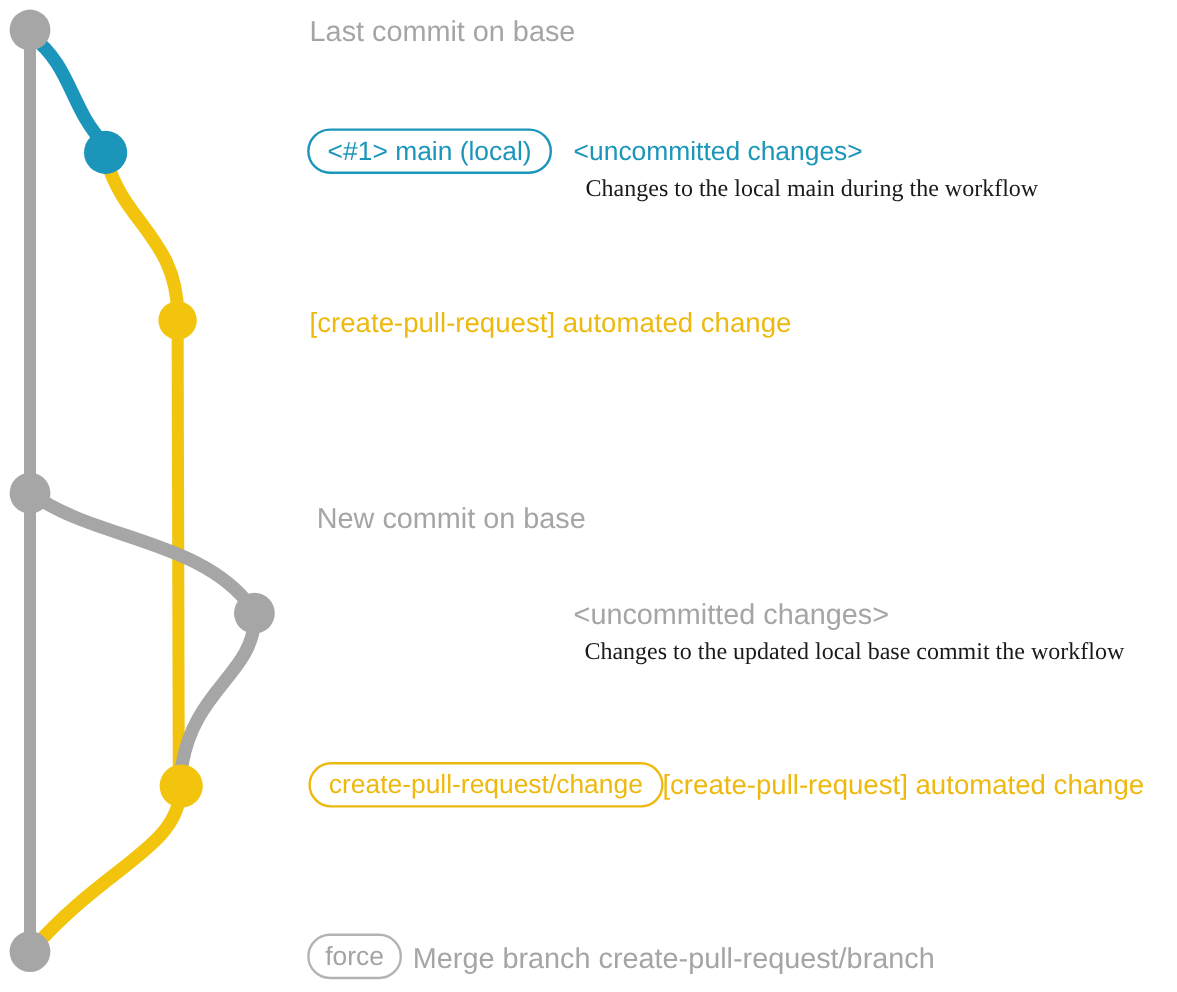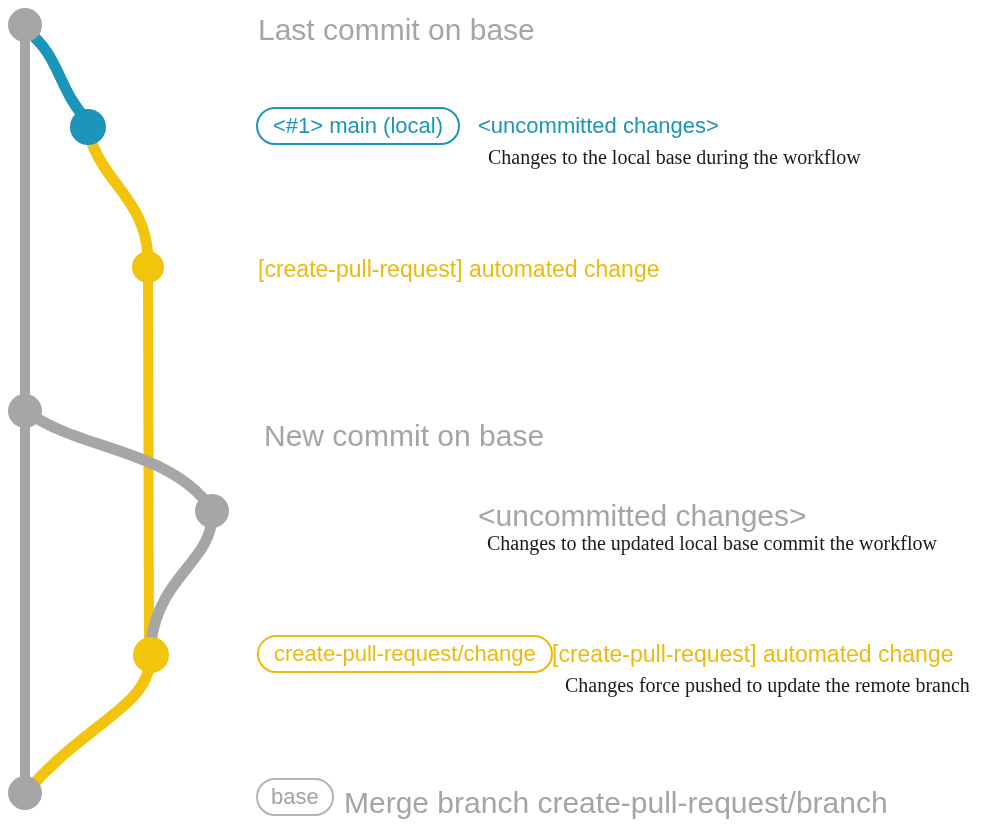--- a/index.html
+++ b/index.html
@@ -4,21 +4,21 @@
 <style>
   html,body { margin:0; padding:0; background:#ffffff; }
   .stage {
     position:relative; width:981px; height:827px; background:#ffffff;
     overflow:hidden;
     font-family:"Liberation Sans", sans-serif;
   }
   .graph-svg { position:absolute; left:0; top:0; }
   .txt { position:absolute; white-space:nowrap; }
 
-  .gray-label  { font-size:30px; color:#a5a5a5; }
+  .gray-label  { font-size:24px; color:#a5a5a5; }
   .blue-text   { font-size:22px; color:#1b95ba; }
   .yellow-text { font-size:22px; color:#eeb90e;text-align:right; }
   .note {
     font-family:"Liberation Serif", serif;
     font-size:20px; color:#1a1a1a;
   }
 
   .badge {
     position:absolute; display:inline-flex; align-items:center;
     height:34px; padding:0 15px; border-radius:19px;
@@ -55,29 +55,28 @@
     <circle cx="25" cy="411" r="17" fill="#a6a6a6"></circle>
     <circle cx="212" cy="511" r="17" fill="#a6a6a6"></circle>
     <circle cx="151" cy="655" r="18" fill="#f2c40e"></circle>
     <circle cx="25" cy="793" r="17" fill="#a6a6a6"></circle>
   </svg>
 
   <div class="txt gray-label" style="left:258px; top:13px;">Last commit on base</div>
 
   <div class="badge badge-blue" style="left:256px; top:107px;">&lt;#1&gt; main (local)</div>
   <div class="txt blue-text" style="left:478px; top:113px;">&lt;uncommitted changes&gt;</div>
-  <div class="txt note" style="left:488px; top:146px;">Changes to the local base during the workflow</div>
+  <div class="txt note" style="left:488px; top:146px;">Changes to the local main during the workflow</div>
 
   <div class="txt yellow-text" style="left:258px; top:256px; font-size:23px;">[create-pull-request] automated change</div>
 
   <div class="txt gray-label" style="left:264px; top:399px;margin-top:20px;">New commit on base</div>
 
   <div class="txt gray-label" style="left:478px; top:499px;">&lt;uncommitted changes&gt;</div>
   <div class="txt note" style="left:487px; top:532px;">Changes to the updated local base commit the workflow</div>
 
   <div class="badge badge-yellow" style="left:257px; top:635px;">create-pull-request/change</div>
   <div class="txt yellow-text" style="left:552px; top:641px; font-size:23px;">[create-pull-request] automated change</div>
-  <div class="txt note" style="left:565px; top:674px;">Changes force pushed to update the remote branch</div>
 
-  <div class="badge badge-gray" style="left:256px; top:778px; padding:0 13px;">base</div>
+  <div class="badge badge-gray" style="left:256px; top:778px; padding:0 13px;">force</div>
   <div class="txt gray-label" style="left:344px; top:786px;">Merge branch create-pull-request/branch</div>
 
 </div>
 
 </body></html>

